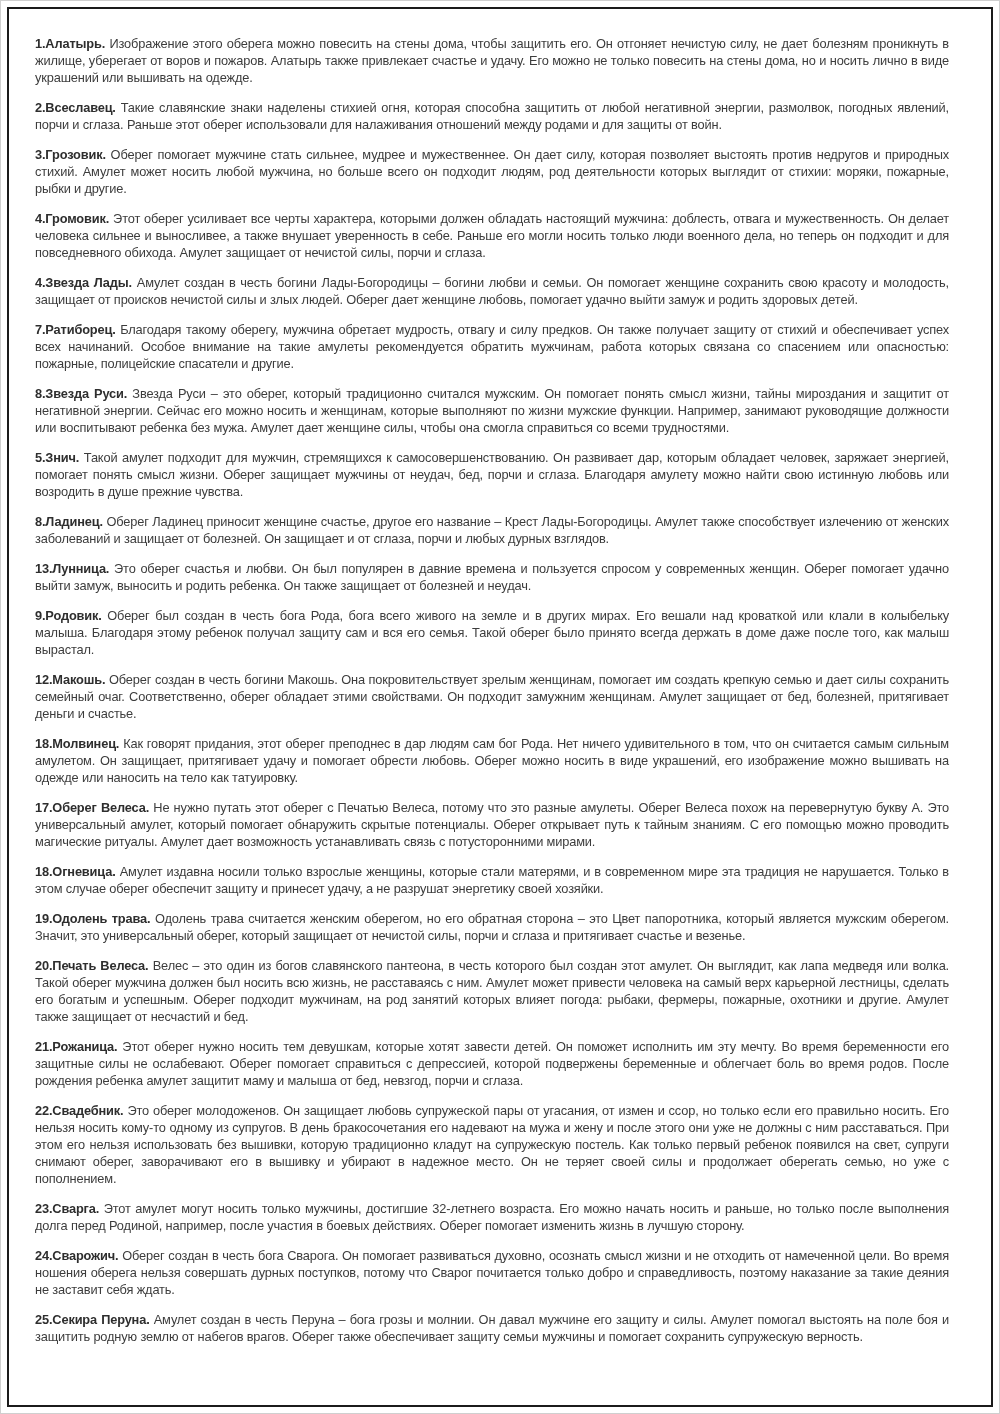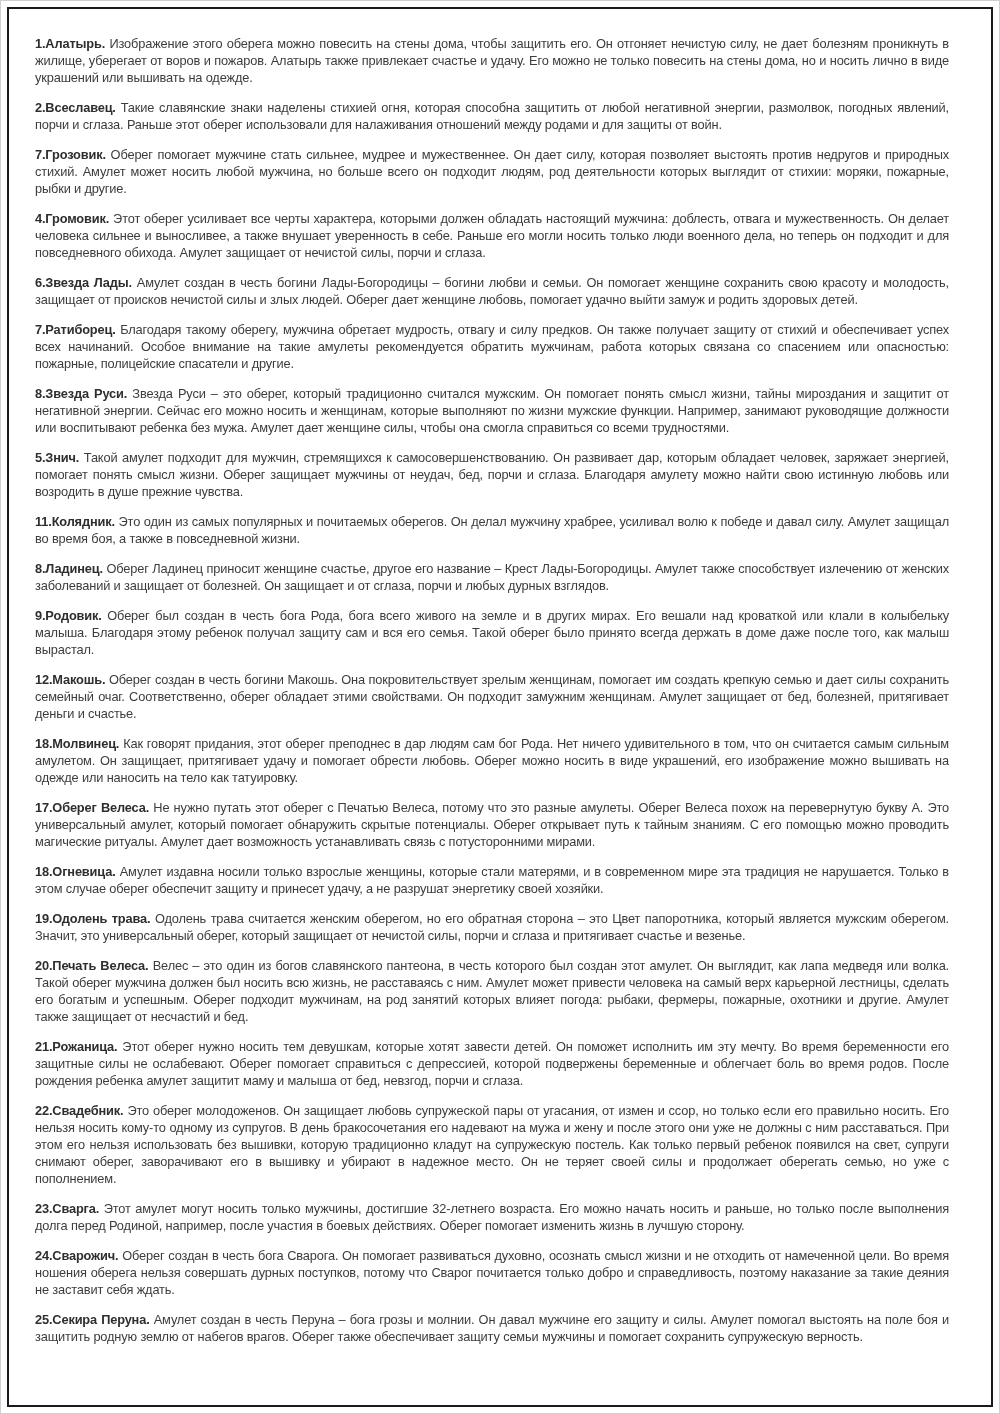--- a/index.html
+++ b/index.html
@@ -51,38 +51,38 @@
 <body>
 
 <div class="sheet">
   <div class="frame">
     <div class="content">
 
         <p class="item"><b class="item-title">1.Алатырь.</b> <span>Изображение этого оберега можно повесить на стены дома, чтобы защитить его. Он отгоняет нечистую силу, не дает болезням проникнуть в жилище, уберегает от воров и пожаров. Алатырь также привлекает счастье и удачу. Его можно не только повесить на стены дома, но и носить лично в виде украшений или вышивать на одежде.</span></p>
 
         <p class="item"><b class="item-title">2.Всеславец.</b> <span>Такие славянские знаки наделены стихией огня, которая способна защитить от любой негативной энергии, размолвок, погодных явлений, порчи и сглаза. Раньше этот оберег использовали для налаживания отношений между родами и для защиты от войн.</span></p>
 
-        <p class="item"><b class="item-title">7.Грозовик.</b> <span>Оберег помогает мужчине стать сильнее, мудрее и мужественнее. Он дает силу, которая позволяет выстоять против недругов и природных стихий. Амулет может носить любой мужчина, но больше всего он подходит людям, род деятельности которых выглядит от стихии: моряки, пожарные, рыбки и другие.</span></p>
+        <p class="item"><b class="item-title">3.Грозовик.</b> <span>Оберег помогает мужчине стать сильнее, мудрее и мужественнее. Он дает силу, которая позволяет выстоять против недругов и природных стихий. Амулет может носить любой мужчина, но больше всего он подходит людям, род деятельности которых выглядит от стихии: моряки, пожарные, рыбки и другие.</span></p>
 
         <p class="item"><b class="item-title">4.Громовик.</b> <span>Этот оберег усиливает все черты характера, которыми должен обладать настоящий мужчина: доблесть, отвага и мужественность. Он делает человека сильнее и выносливее, а также внушает уверенность в себе. Раньше его могли носить только люди военного дела, но теперь он подходит и для повседневного обихода. Амулет защищает от нечистой силы, порчи и сглаза.</span></p>
 
 
-        <p class="item"><b class="item-title">6.Звезда Лады.</b> <span>Амулет создан в честь богини Лады-Богородицы – богини любви и семьи. Он помогает женщине сохранить свою красоту и молодость, защищает от происков нечистой силы и злых людей. Оберег дает женщине любовь, помогает удачно выйти замуж и родить здоровых детей.</span></p>
+        <p class="item"><b class="item-title">4.Звезда Лады.</b> <span>Амулет создан в честь богини Лады-Богородицы – богини любви и семьи. Он помогает женщине сохранить свою красоту и молодость, защищает от происков нечистой силы и злых людей. Оберег дает женщине любовь, помогает удачно выйти замуж и родить здоровых детей.</span></p>
 
         <p class="item"><b class="item-title">7.Ратиборец.</b> <span>Благодаря такому оберегу, мужчина обретает мудрость, отвагу и силу предков. Он также получает защиту от стихий и обеспечивает успех всех начинаний. Особое внимание на такие амулеты рекомендуется обратить мужчинам, работа которых связана со спасением или опасностью: пожарные, полицейские спасатели и другие.</span></p>
 
         <p class="item"><b class="item-title">8.Звезда Руси.</b> <span>Звезда Руси – это оберег, который традиционно считался мужским. Он помогает понять смысл жизни, тайны мироздания и защитит от негативной энергии. Сейчас его можно носить и женщинам, которые выполняют по жизни мужские функции. Например, занимают руководящие должности или воспитывают ребенка без мужа. Амулет дает женщине силы, чтобы она смогла справиться со всеми трудностями.</span></p>
 
         <p class="item"><b class="item-title">5.Знич.</b> <span>Такой амулет подходит для мужчин, стремящихся к самосовершенствованию. Он развивает дар, которым обладает человек, заряжает энергией, помогает понять смысл жизни. Оберег защищает мужчины от неудач, бед, порчи и сглаза. Благодаря амулету можно найти свою истинную любовь или возродить в душе прежние чувства.</span></p>
 
 
-        <p class="item"><b class="item-title">11.Колядник.</b> <span>Это один из самых популярных и почитаемых оберегов. Он делал мужчину храбрее, усиливал волю к победе и давал силу. Амулет защищал во время боя, а также в повседневной жизни.</span></p>
 
         <p class="item"><b class="item-title">8.Ладинец.</b> <span>Оберег Ладинец приносит женщине счастье, другое его название – Крест Лады-Богородицы. Амулет также способствует излечению от женских заболеваний и защищает от болезней. Он защищает и от сглаза, порчи и любых дурных взглядов.</span></p>
 
+        <p class="item"><b class="item-title">13.Лунница.</b> <span>Это оберег счастья и любви. Он был популярен в давние времена и пользуется спросом у современных женщин. Оберег помогает удачно выйти замуж, выносить и родить ребенка. Он также защищает от болезней и неудач.</span></p>
 
         <p class="item"><b class="item-title">9.Родовик.</b> <span>Оберег был создан в честь бога Рода, бога всего живого на земле и в других мирах. Его вешали над кроваткой или клали в колыбельку малыша. Благодаря этому ребенок получал защиту сам и вся его семья. Такой оберег было принято всегда держать в доме даже после того, как малыш вырастал.</span></p>
 
         <p class="item"><b class="item-title">12.Макошь.</b> <span>Оберег создан в честь богини Макошь. Она покровительствует зрелым женщинам, помогает им создать крепкую семью и дает силы сохранить семейный очаг. Соответственно, оберег обладает этими свойствами. Он подходит замужним женщинам. Амулет защищает от бед, болезней, притягивает деньги и счастье.</span></p>
 
         <p class="item"><b class="item-title">18.Молвинец.</b> <span>Как говорят придания, этот оберег преподнес в дар людям сам бог Рода. Нет ничего удивительного в том, что он считается самым сильным амулетом. Он защищает, притягивает удачу и помогает обрести любовь. Оберег можно носить в виде украшений, его изображение можно вышивать на одежде или наносить на тело как татуировку.</span></p>
 
         <p class="item"><b class="item-title">17.Оберег Велеса.</b> <span>Не нужно путать этот оберег с Печатью Велеса, потому что это разные амулеты. Оберег Велеса похож на перевернутую букву А. Это универсальный амулет, который помогает обнаружить скрытые потенциалы. Оберег открывает путь к тайным знаниям. С его помощью можно проводить магические ритуалы. Амулет дает возможность устанавливать связь с потусторонними мирами.</span></p>
 
         <p class="item"><b class="item-title">18.Огневица.</b> <span>Амулет издавна носили только взрослые женщины, которые стали матерями, и в современном мире эта традиция не нарушается. Только в этом случае оберег обеспечит защиту и принесет удачу, а не разрушат энергетику своей хозяйки.</span></p>

